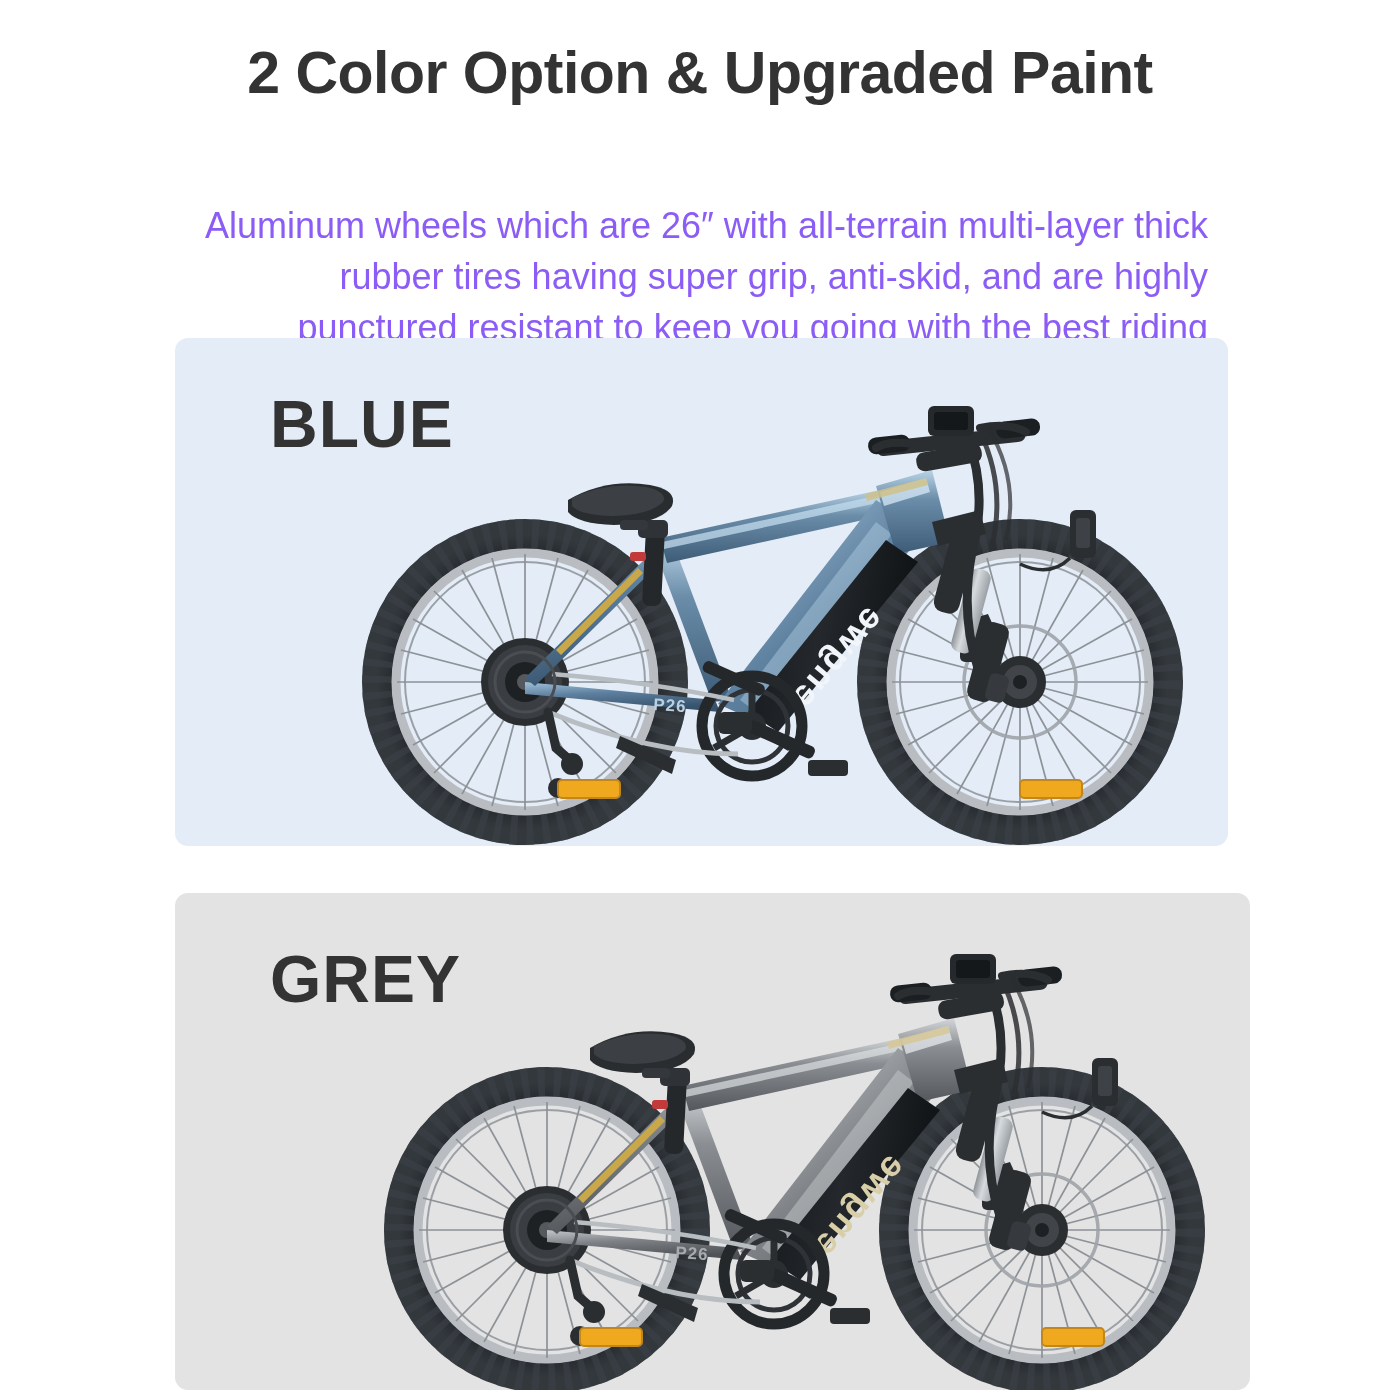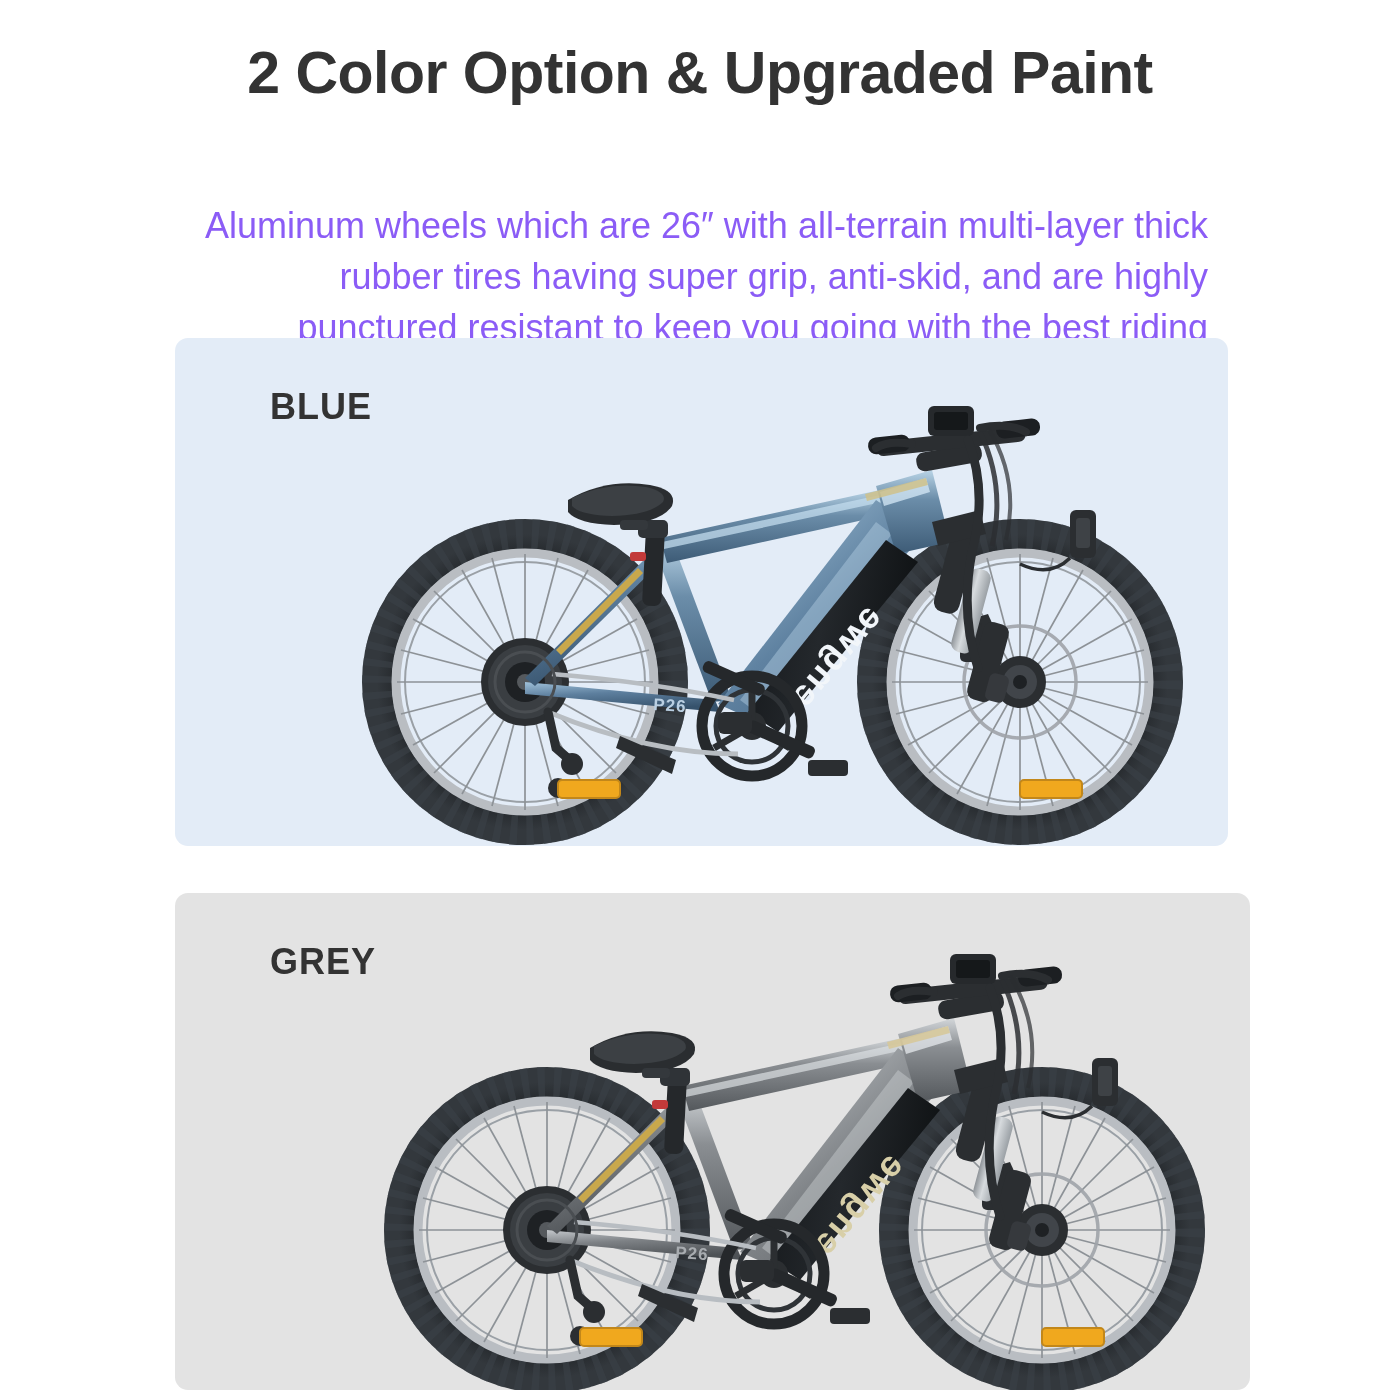--- a/index.html
+++ b/index.html
@@ -23,21 +23,21 @@
     color:#8b5cf6;font-weight:400;
   }
 
   
   .panel{position:absolute;border-radius:13px;overflow:hidden;}
   .panel-blue{left:175px;top:338px;width:1053px;height:508px;background:#e3ecf7;}
   .panel-grey{left:175px;top:893px;width:1053px;height:497px;background:#e3e3e3;padding-left:22px;}
 
   .color-label{
     position:absolute;left:95px;top:48px;
-    font-size:36px;font-weight:bold;color:#333333;letter-spacing:1px;
+    font-size:66px;font-weight:bold;color:#333333;letter-spacing:1px;
   }
 
   
   .bike-wrap{position:absolute;right:8px;bottom:-6px;width:900px;height:470px;}
   .panel-grey .bike-wrap{right:8px;bottom:-10px;width:900px;height:470px;}
   .bike-svg{width:100%;height:100%;display:block;}
 </style>
 </head>
 <body>
 

